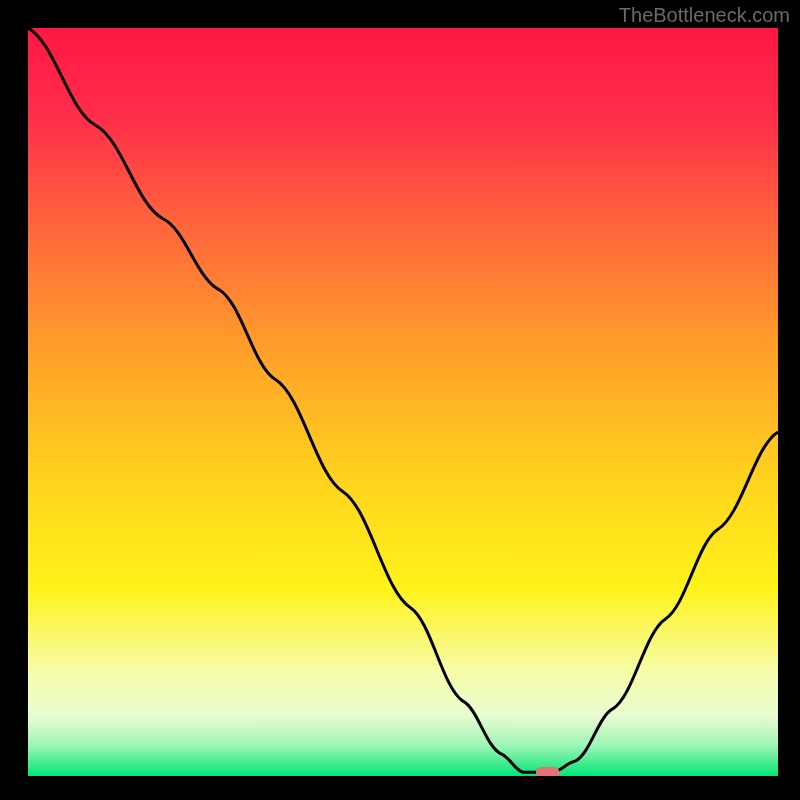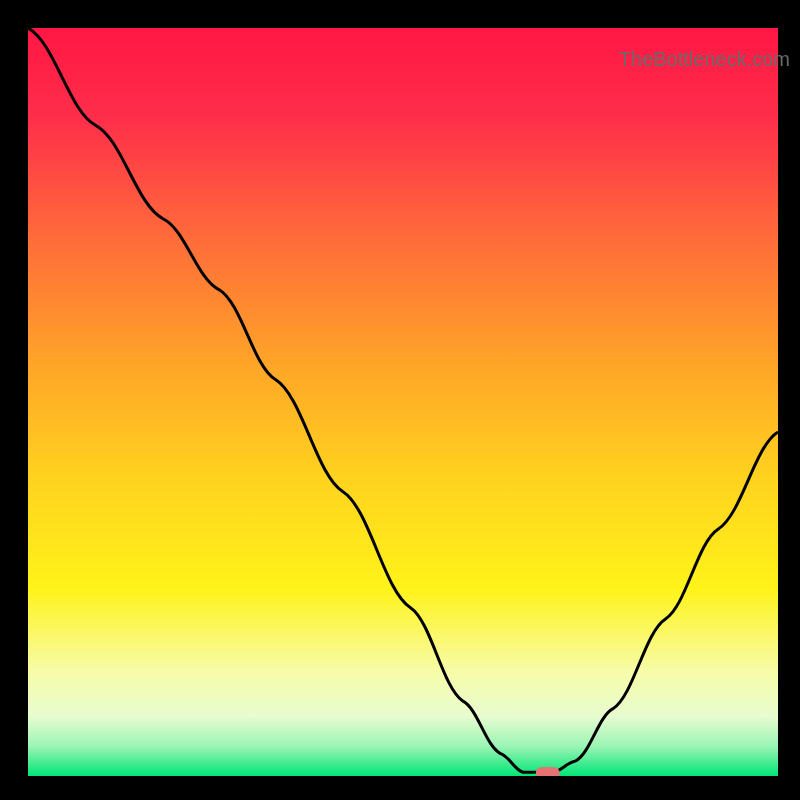--- a/index.html
+++ b/index.html
@@ -12,21 +12,20 @@
     position: relative;
   }
   .attribution {
     position: absolute;
     top: 4px;
     right: 10px;
     color: #6a6a6a;
     font-size: 20px;
     font-weight: 500;
     z-index: 10;
-    margin-top: 44px;
   }
   svg {
     display: block;
   }
 </style>
 </head>
 <body>
 
 <div class="attribution">TheBottleneck.com</div>
 

